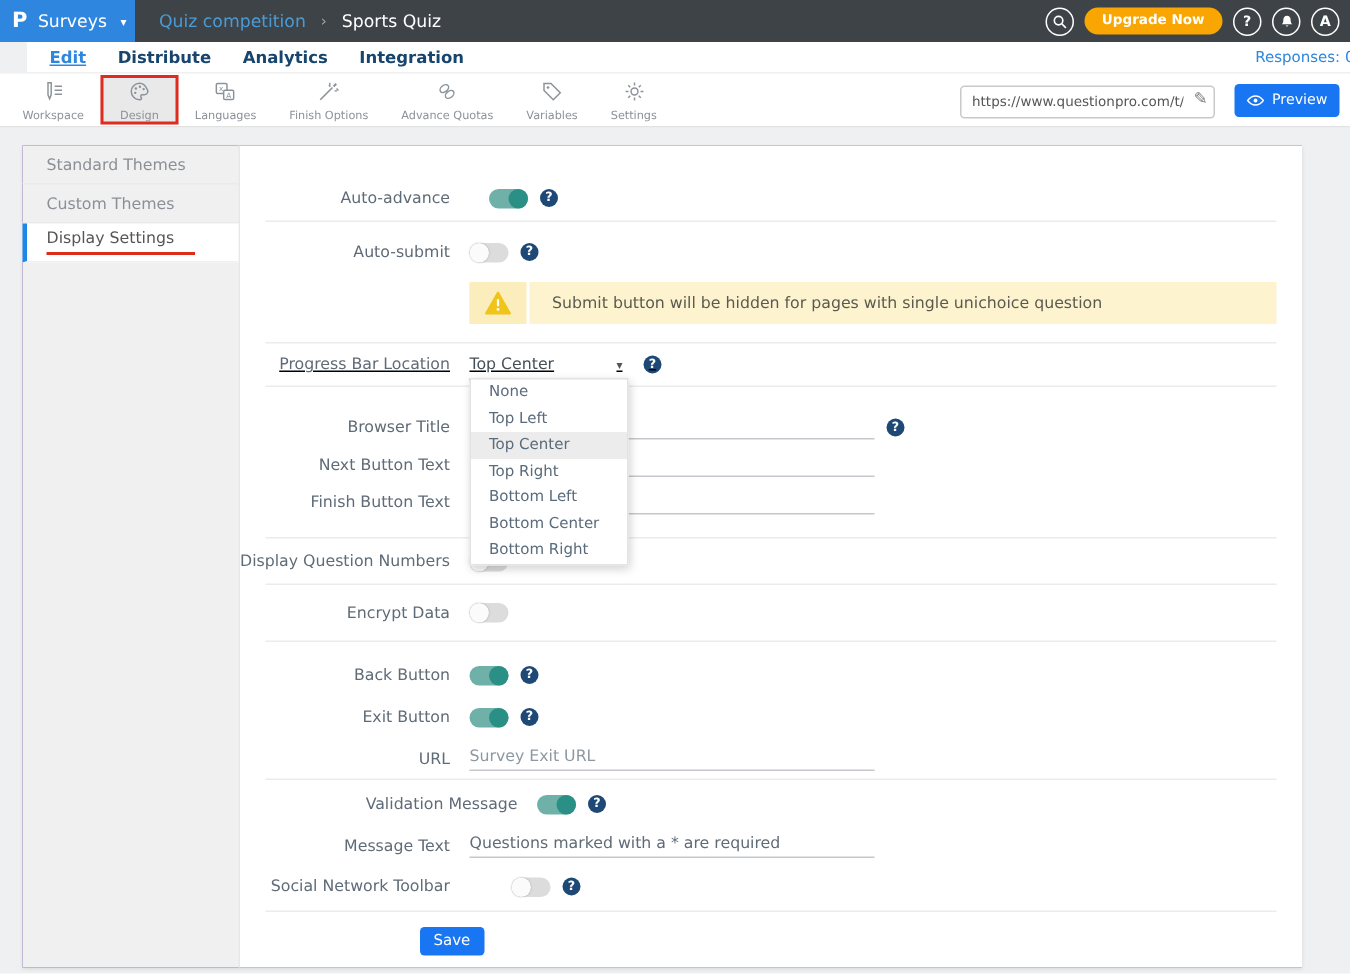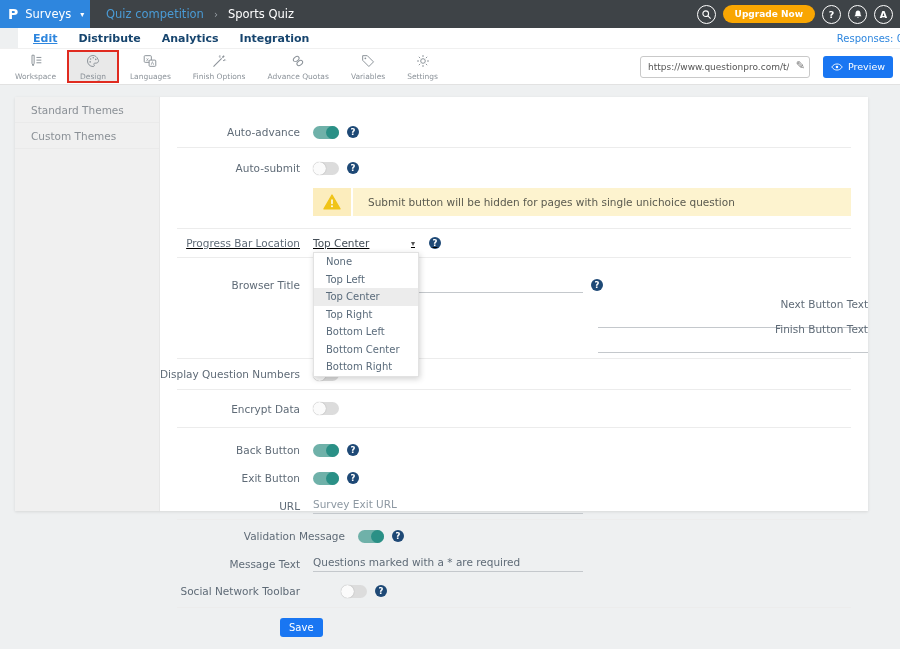--- a/index.html
+++ b/index.html
@@ -38,21 +38,21 @@
   .tool-item svg { display:block; }
   .tool-label { font-size:7.5px; color:#8b9299; white-space:nowrap; }
   .tool-item.design-sel { background:#e9e9e9; border:2px solid #e02b20; }
   .toolbar-right { margin-left:auto; display:flex; align-items:center; gap:13px; padding-right:7px; }
   .url-wrap { position:relative; }
   .url-input { width:170px; height:22px; border:1px solid #c9c9c9; border-radius:3px; font-size:9px; color:#555; padding:0 20px 0 7px; font-family:inherit; background:#fff; }
   .url-pencil { position:absolute; right:5px; top:4px; font-size:11px; color:#777; cursor:pointer; }
   .preview-btn { height:22px; background:#1976f2; border:none; border-radius:3px; color:#fff; font-size:9.5px; display:flex; align-items:center; gap:5px; padding:0 8px; cursor:pointer; font-family:inherit; }
 
   
-  .panel { position:absolute; left:15px; top:97px; width:853px; height:414px; background:#4c1d95; box-shadow:0 1px 3px rgba(0,0,0,0.10); }
+  .panel { position:absolute; left:15px; top:97px; width:853px; height:548px; background:#4c1d95; box-shadow:0 1px 3px rgba(0,0,0,0.10); }
   .sidebar { position:absolute; left:0; top:0; width:145px; height:100%; background:#f0f0f0; border-right:1px solid #e7e7e7; }
   .side-item { height:26px; display:flex; align-items:center; padding-left:16px; font-size:10.5px; color:#8a9096; border-bottom:1px solid #eaeaea; cursor:pointer; }
   .side-item.active { background:#fff; border-left:3px solid #1b87e6; padding-left:13px; color:#555; border-bottom:1px solid #f0f0f0; }
   .side-item.active .side-label { display:inline-block; border-bottom:2px solid #dd2c1a; padding:0 14px 3px 0; }
 
   
   .content { position:absolute; left:145px; top:0; right:0; bottom:0; background:#fff; }
   .divider { border-top:1px solid #ececec; margin:0 17px; }
   .frow { display:flex; align-items:center; }
   .frow .lbl { width:140px; text-align:right; font-size:10.5px; color:#5f6b77; flex-shrink:0; }
@@ -79,27 +79,27 @@
   .uinput { border:none; border-bottom:1px solid #c4c8cc; width:270px; font-size:10.5px; color:#5f6b77; background:transparent; padding:0 0 3px 0; font-family:inherit; outline:none; }
   .uinput::placeholder { color:#8d98a2; opacity:1; }
 
   .dropdown { position:absolute; left:153px; top:155px; width:106px; background:#fff; border:1px solid #e2e2e2; box-shadow:1px 2px 6px rgba(0,0,0,0.18); z-index:10; }
   .dd-item { height:17.5px; display:flex; align-items:center; padding-left:12px; font-size:10px; color:#5a6b7b; cursor:pointer; }
   .dd-item.selected { background:#ececec; }
 
   .save-btn { margin-left:120px; background:#1976f2; border:none; border-radius:3px; color:#fff; font-size:10px; padding:4px 9px; cursor:pointer; font-family:inherit; }
 
   
-  .r-auto-advance { margin-top:20px; height:30px; }
+  .r-auto-advance { margin-top:20px; height:30px;gap:13px; }
   .r-auto-submit { margin-top:5px; height:30px; }
   .warning { margin-top:5px;text-align:right; }
   .div-2 { margin-top:12px; }
   .r-progress { height:28px;text-decoration:underline; }
   .r-browser { height:40px; }
-  .r-next, .r-finish { height:25px;flex-direction:column; }
+  .r-next, .r-finish { height:25px; }
   .div-4 { margin-top:10px; }
   .r-dqn { height:30px; }
   .r-encrypt { height:37px; }
   .r-back { margin-top:8px; height:28px; }
   .r-exit { height:28px; }
   .r-url { height:27px; }
   .r-valid { margin-top:2px; height:28px;margin-left:45px; }
   .r-msg { height:27px; }
   .r-social { height:28px;gap:28px; }
   .div-7 { margin-top:2px; }
@@ -219,20 +219,23 @@
 
 <div class="panel">
 
   <div class="sidebar">
     <div class="side-item">
       <span class="side-label">Standard Themes</span>
     </div>
     <div class="side-item">
       <span class="side-label">Custom Themes</span>
     </div>
+    <div class="side-item active">
+      <span class="side-label">Display Settings</span>
+    </div>
   </div>
 
   <div class="content">
 
     <div class="frow r-auto-advance">
       <span class="lbl">Auto-advance</span>
       <span class="ctl">
         <span class="toggle on"></span>
         <span class="help">?</span>
       </span>

